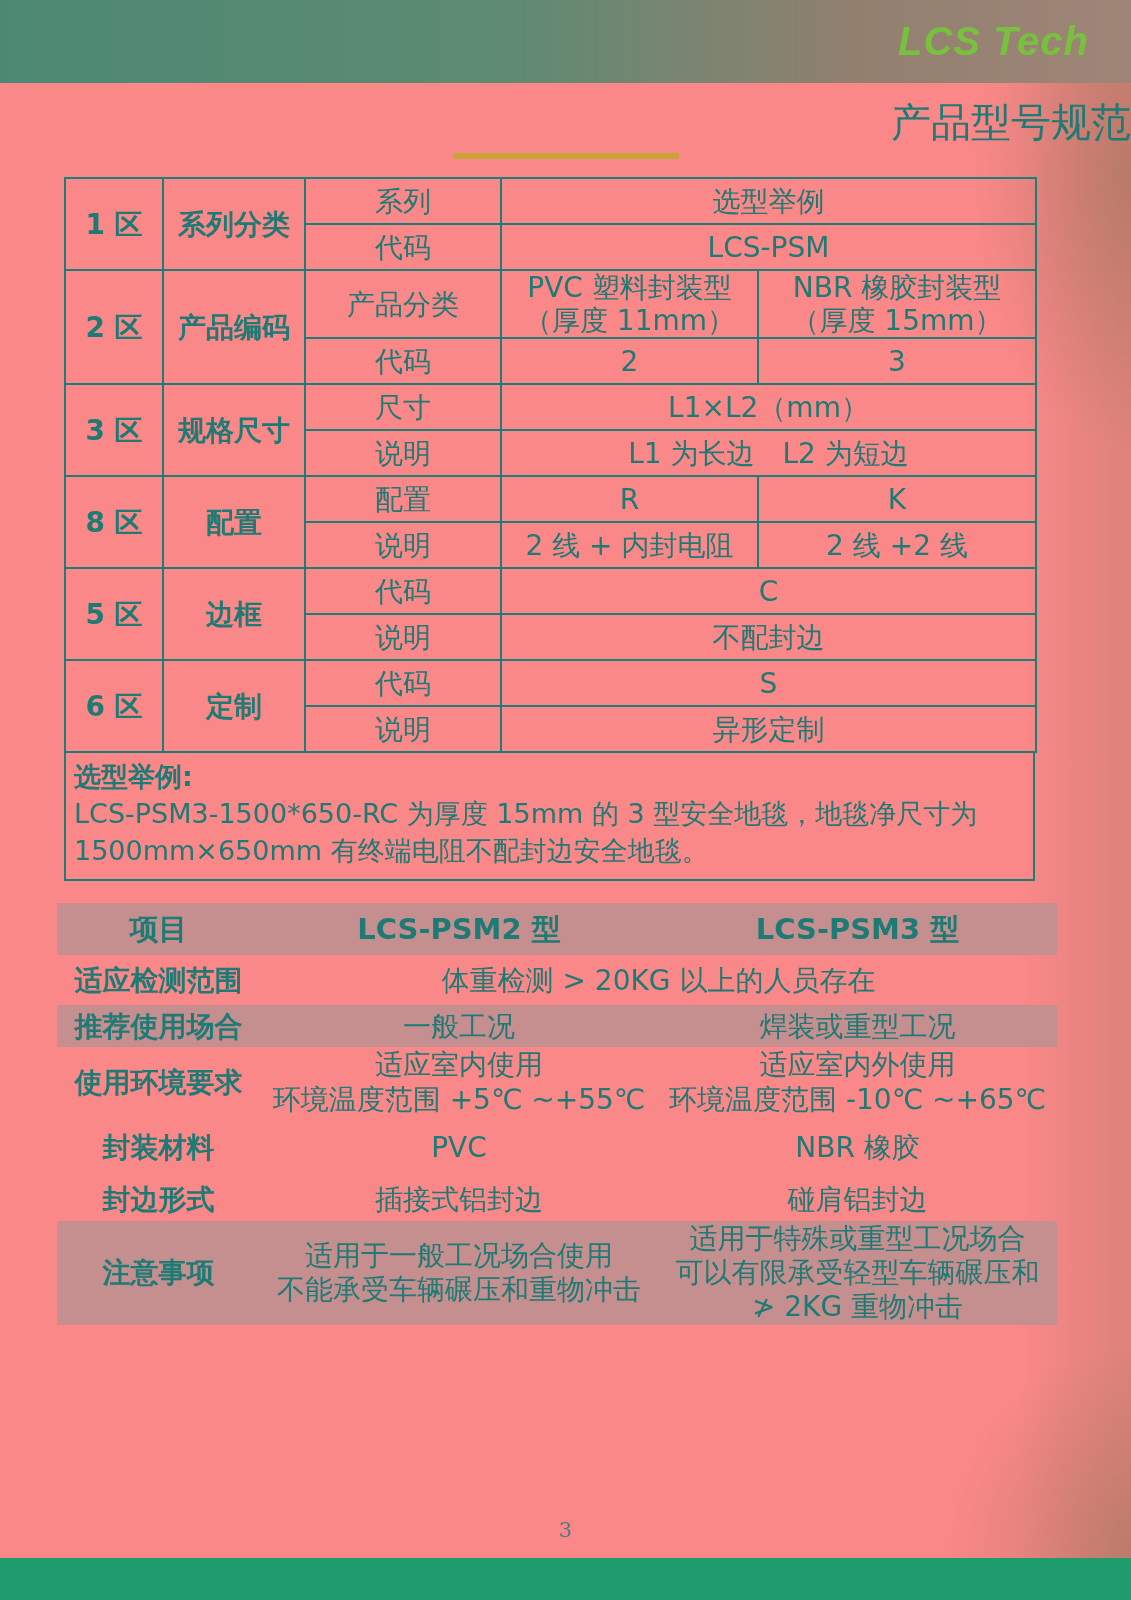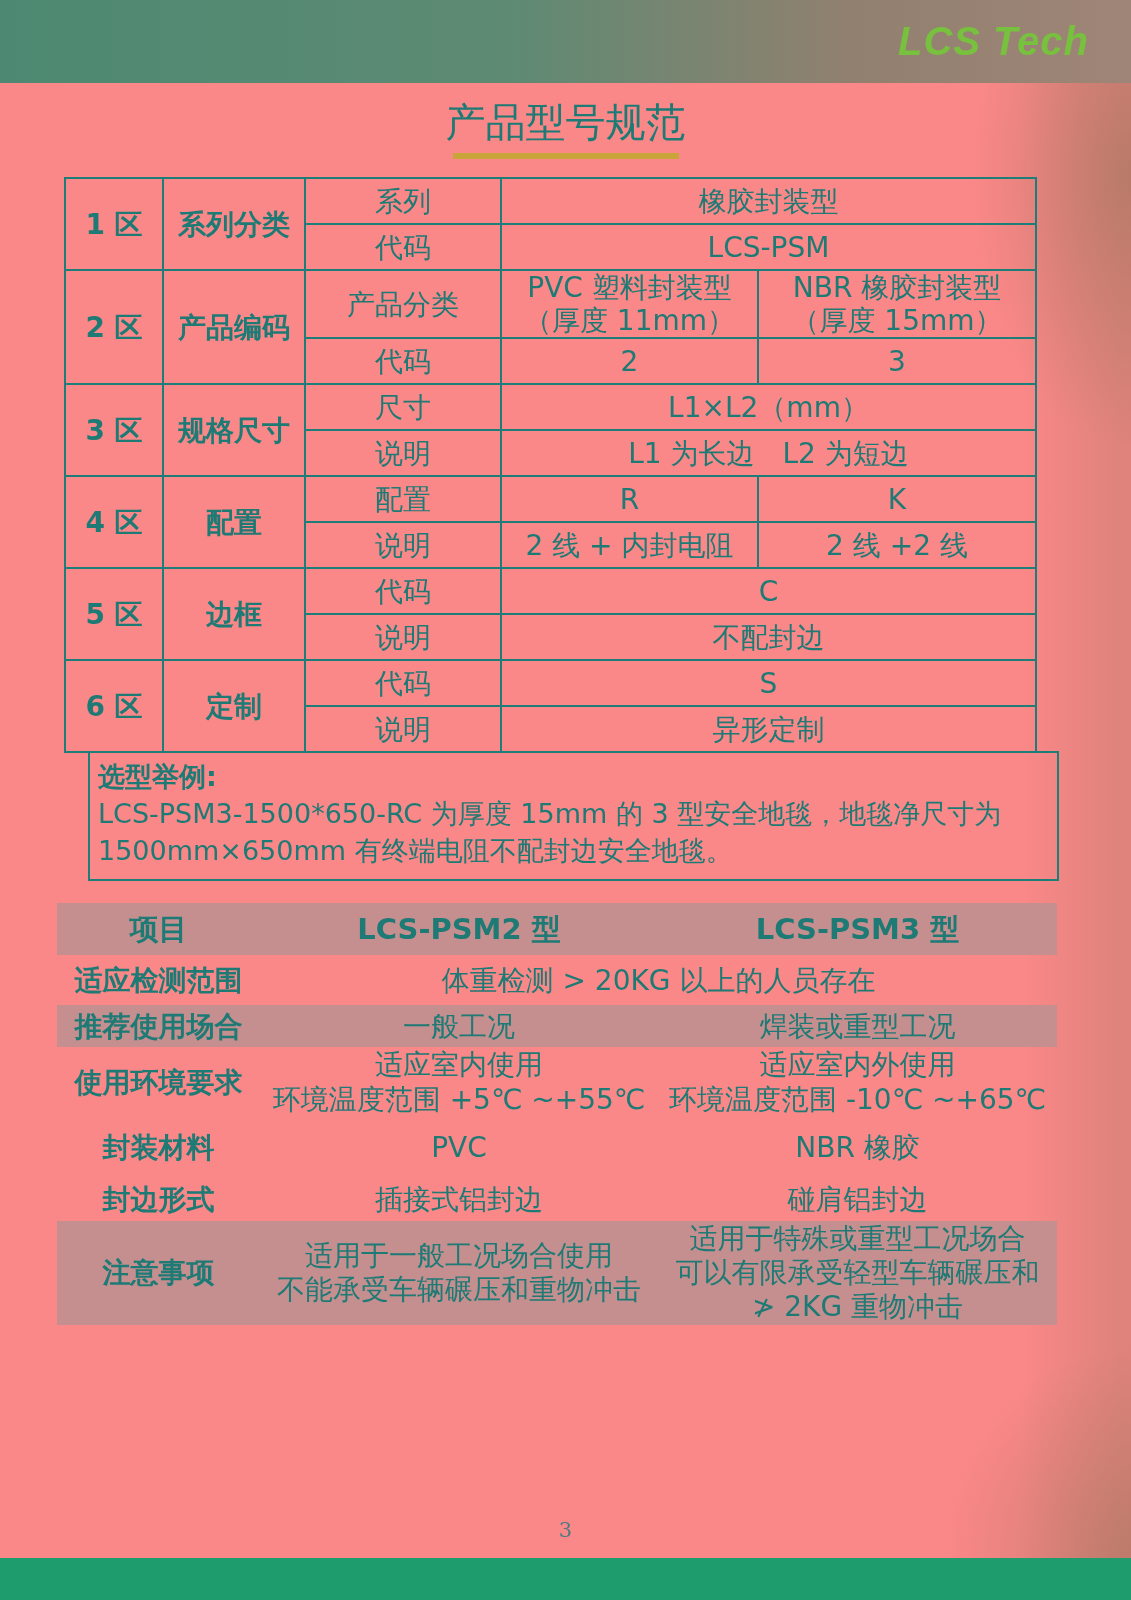--- a/index.html
+++ b/index.html
@@ -19,21 +19,21 @@
     background:linear-gradient(90deg,#4d8972 0%,#5e8a73 45%,#91806f 75%,#9f8577 100%);
     display:flex; align-items:center; justify-content:flex-end;
     padding-right:42px; box-sizing:border-box;
   }
   .logo {
     font-family:"Liberation Sans","DejaVu Sans",sans-serif;
     font-style:italic; font-weight:bold; font-size:40px;
     color:#77c13e; letter-spacing:1px;
   }
   
-  .sec-title-wrap { text-align:center; }
+  .sec-title-wrap { text-align:right; }
   .sec-title { display:inline-block; font-size:40px; line-height:1.1; }
   .underline { height:6px; background:#c9a438; margin:9px auto 0; }
   .u1 { width:226px; }
   .u2 { width:153px; }
   .mt1 { margin-top:17px; }
   .mt2 { margin-top:28px; }
 
   
   table { border-collapse:collapse; table-layout:fixed; }
   .spec { margin:18px 0 0 64px; width:971px;border-radius:26px; }
@@ -41,21 +41,21 @@
     border:2px solid #1d7e79; text-align:center; vertical-align:middle;
     font-size:28px; padding:0 4px; white-space:pre-line; line-height:33px;
     overflow:hidden;
   }
   .b { font-weight:bold; }
   tr.rh  { height:46px; }
   tr.rh2 { height:68px; }
 
   
   .example {
-    width:971px; margin:-2px 0 0 88px; box-sizing:border-box;
+    width:971px; margin:-2px 0 0 64px; box-sizing:border-box;
     border:2px solid #1d7e79; padding:5px 10px 10px 8px;
     font-size:27px; line-height:37px;
   }
   .example .ex-heading { font-weight:bold; }
   .example .ex-body { white-space:pre-line; }
 
   
   .app { margin:22px 0 0 57px; width:1000px; }
   .app td {
     text-align:center; vertical-align:middle; font-size:28px;
@@ -99,21 +99,21 @@
         <col style="width:142px">
         <col style="width:196px">
         <col style="width:257px">
         <col style="width:278px">
       </colgroup>
     <tbody>
         <tr class="rh">
       <td rowspan="2" class="b">1 区</td>
       <td rowspan="2" class="b">系列分类</td>
       <td>系列</td>
-      <td colspan="2">橡胶封装型</td>
+      <td colspan="2">选型举例</td>
     </tr>
     <tr class="rh">
       <td>代码</td>
       <td colspan="2">LCS-PSM</td>
     </tr>
     <tr class="rh2">
       <td rowspan="2" class="b">2 区</td>
       <td rowspan="2" class="b">产品编码</td>
       <td>产品分类</td>
       <td>PVC 塑料封装型
@@ -130,21 +130,21 @@
       <td rowspan="2" class="b">3 区</td>
       <td rowspan="2" class="b">规格尺寸</td>
       <td>尺寸</td>
       <td colspan="2">L1×L2（mm）</td>
     </tr>
     <tr class="rh">
       <td>说明</td>
       <td colspan="2">L1 为长边　L2 为短边</td>
     </tr>
     <tr class="rh">
-      <td rowspan="2" class="b">4 区</td>
+      <td rowspan="2" class="b">8 区</td>
       <td rowspan="2" class="b">配置</td>
       <td>配置</td>
       <td>R</td>
       <td>K</td>
     </tr>
     <tr class="rh">
       <td>说明</td>
       <td>2 线 + 内封电阻</td>
       <td>2 线 +2 线</td>
     </tr>

